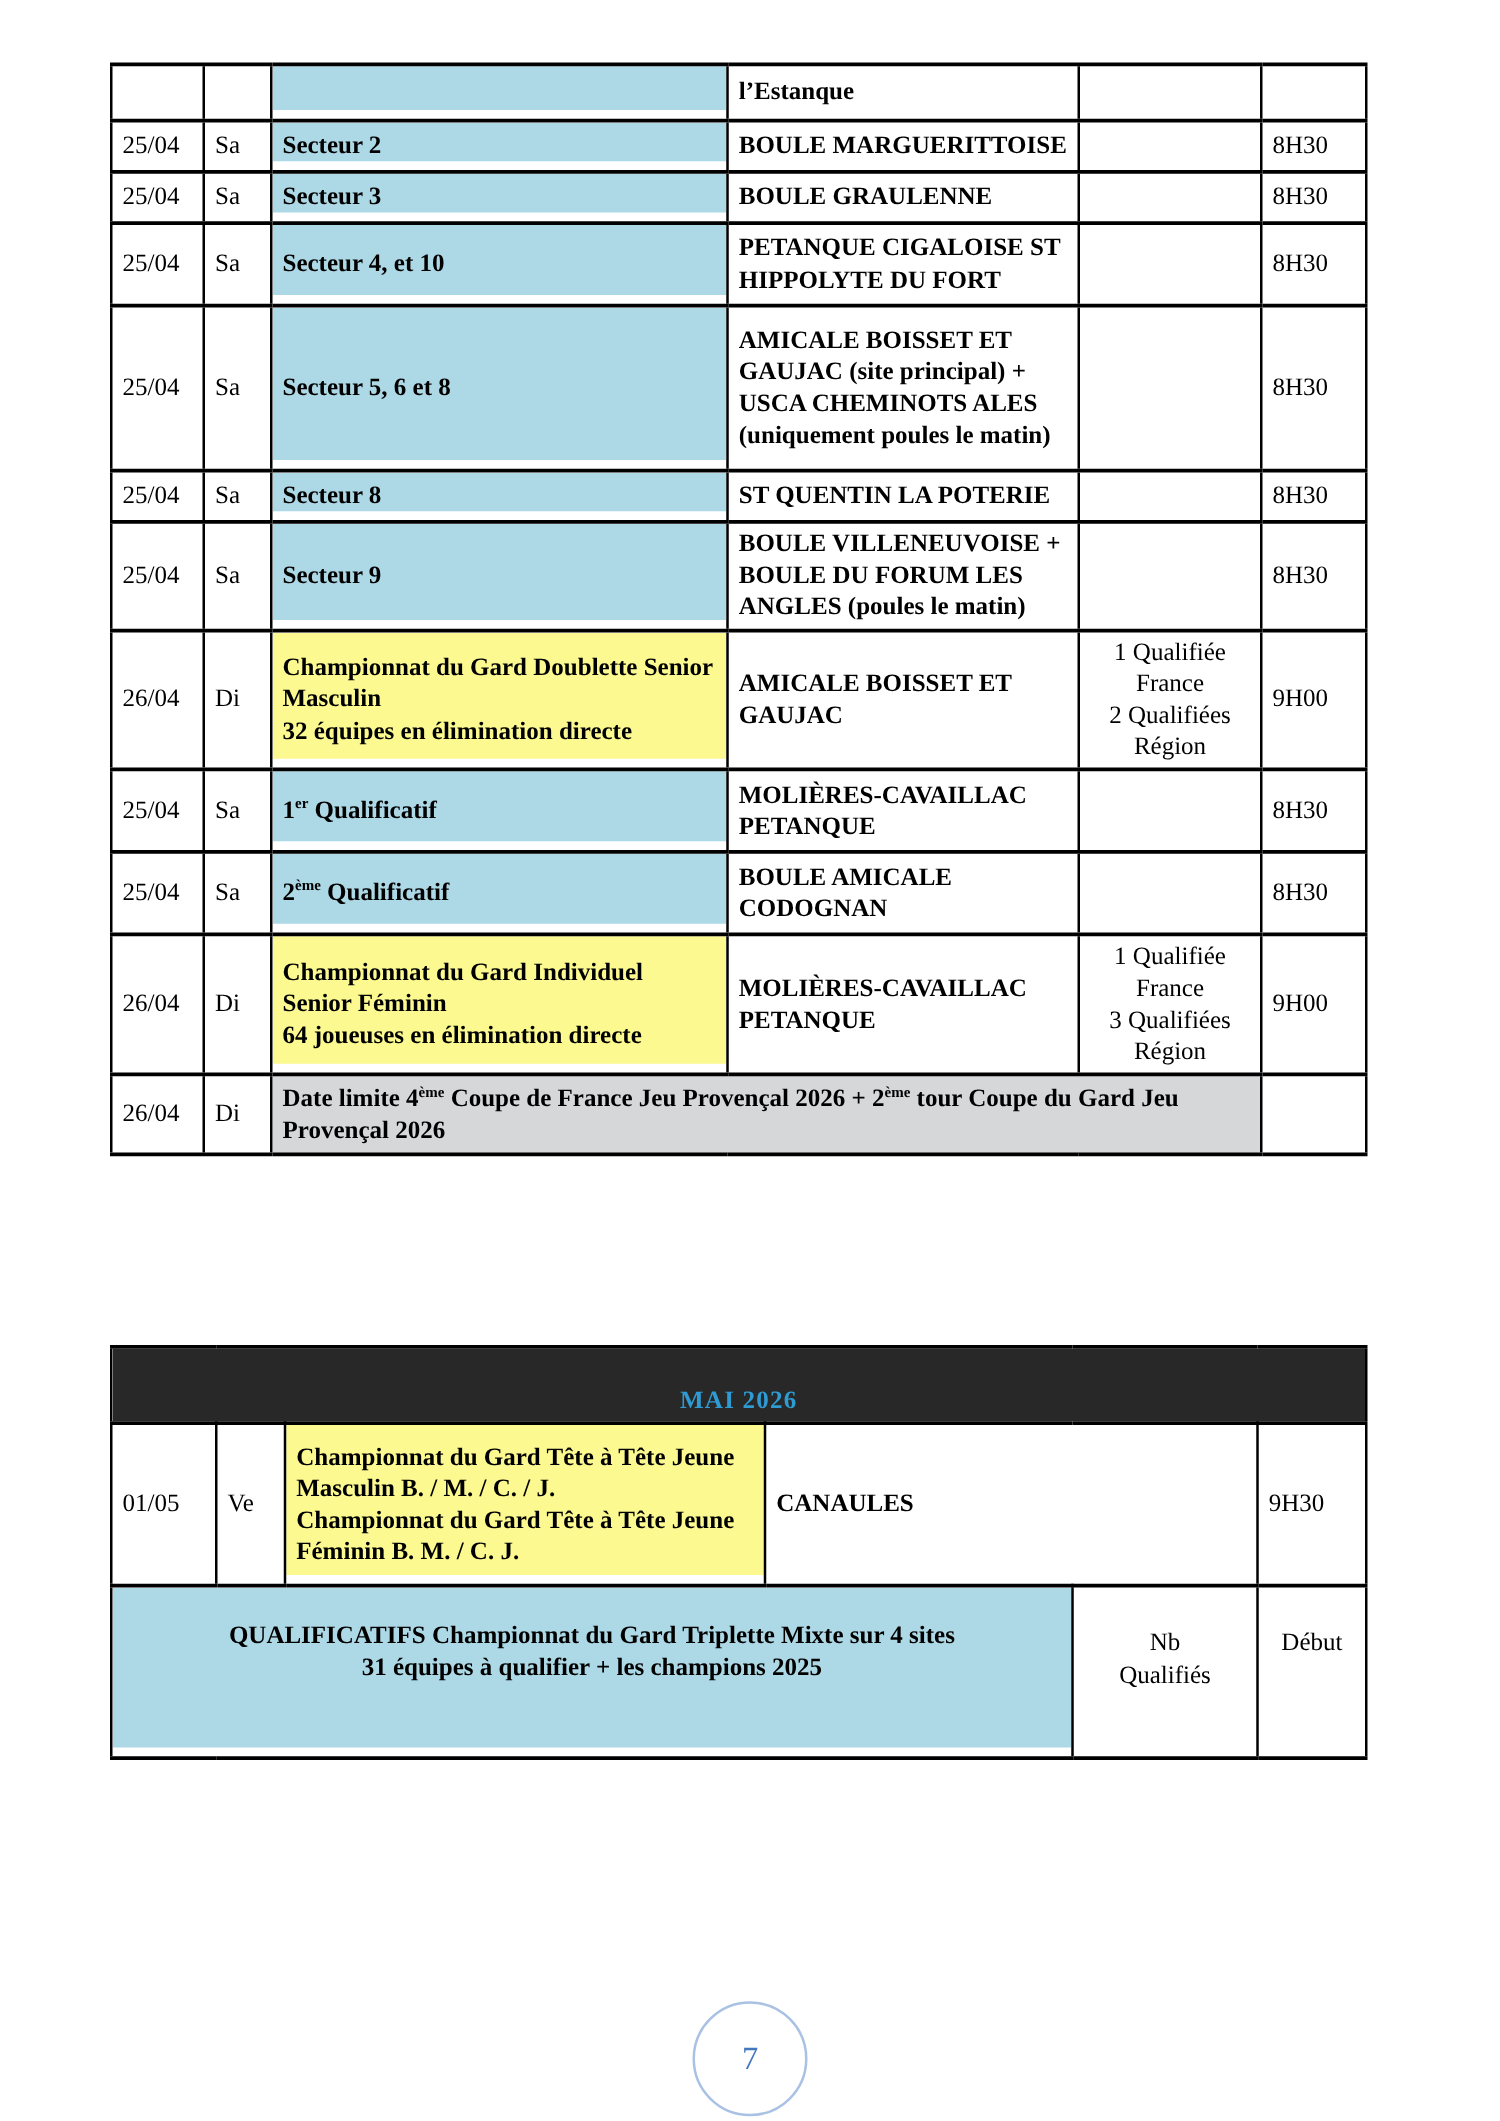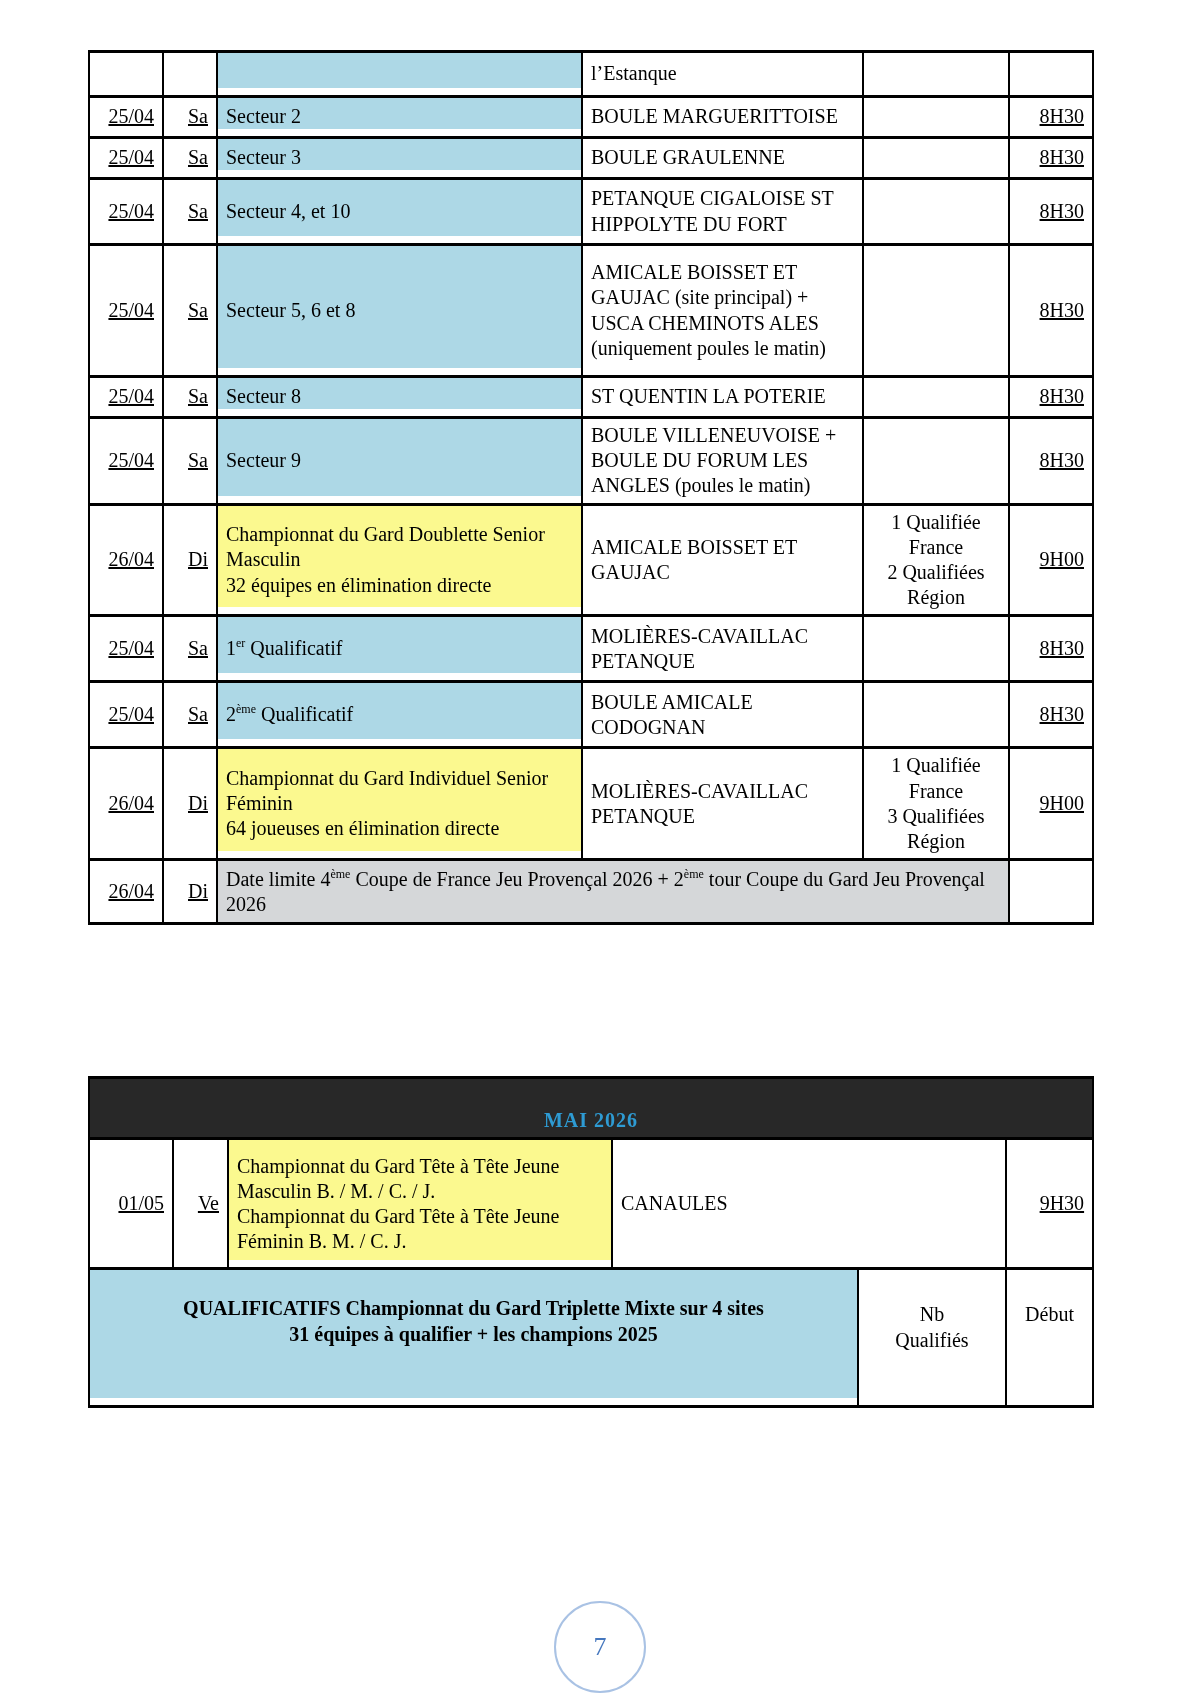--- a/index.html
+++ b/index.html
@@ -20,24 +20,24 @@
   table.cal td {
     border:2px solid #000;
     border-top-width:3px; border-bottom-width:3px;
     padding:4px 8px;
     font-size:20px; line-height:1.26;
     white-space:pre-line;
     vertical-align:middle;
     overflow:hidden;
   }
 
-  .c-date, .c-day, .c-time { text-align:right;text-decoration:underline; }
-  .c-loc   { text-align:left; padding-left:10px; }
+  .c-date, .c-day, .c-time { text-align:left; }
+  .c-loc   { text-align:left; padding-left:10px;font-weight:bold; }
   .c-qual  { text-align:center;margin-top:28px; }
-  .c-event { font-weight:normal; text-align:left; padding-left:10px; }
+  .c-event { font-weight:bold; text-align:left; padding-left:10px; }
   .c-qhead { font-weight:bold; text-align:center; }
 
   
   .hl-blue {
     background-image:linear-gradient(var(--blue), var(--blue));
     background-size:100% calc(100% - 7px); background-repeat:no-repeat;
   }
   .hl-yellow {
     background-image:linear-gradient(var(--yellow), var(--yellow));
     background-size:100% calc(100% - 7px); background-repeat:no-repeat;

